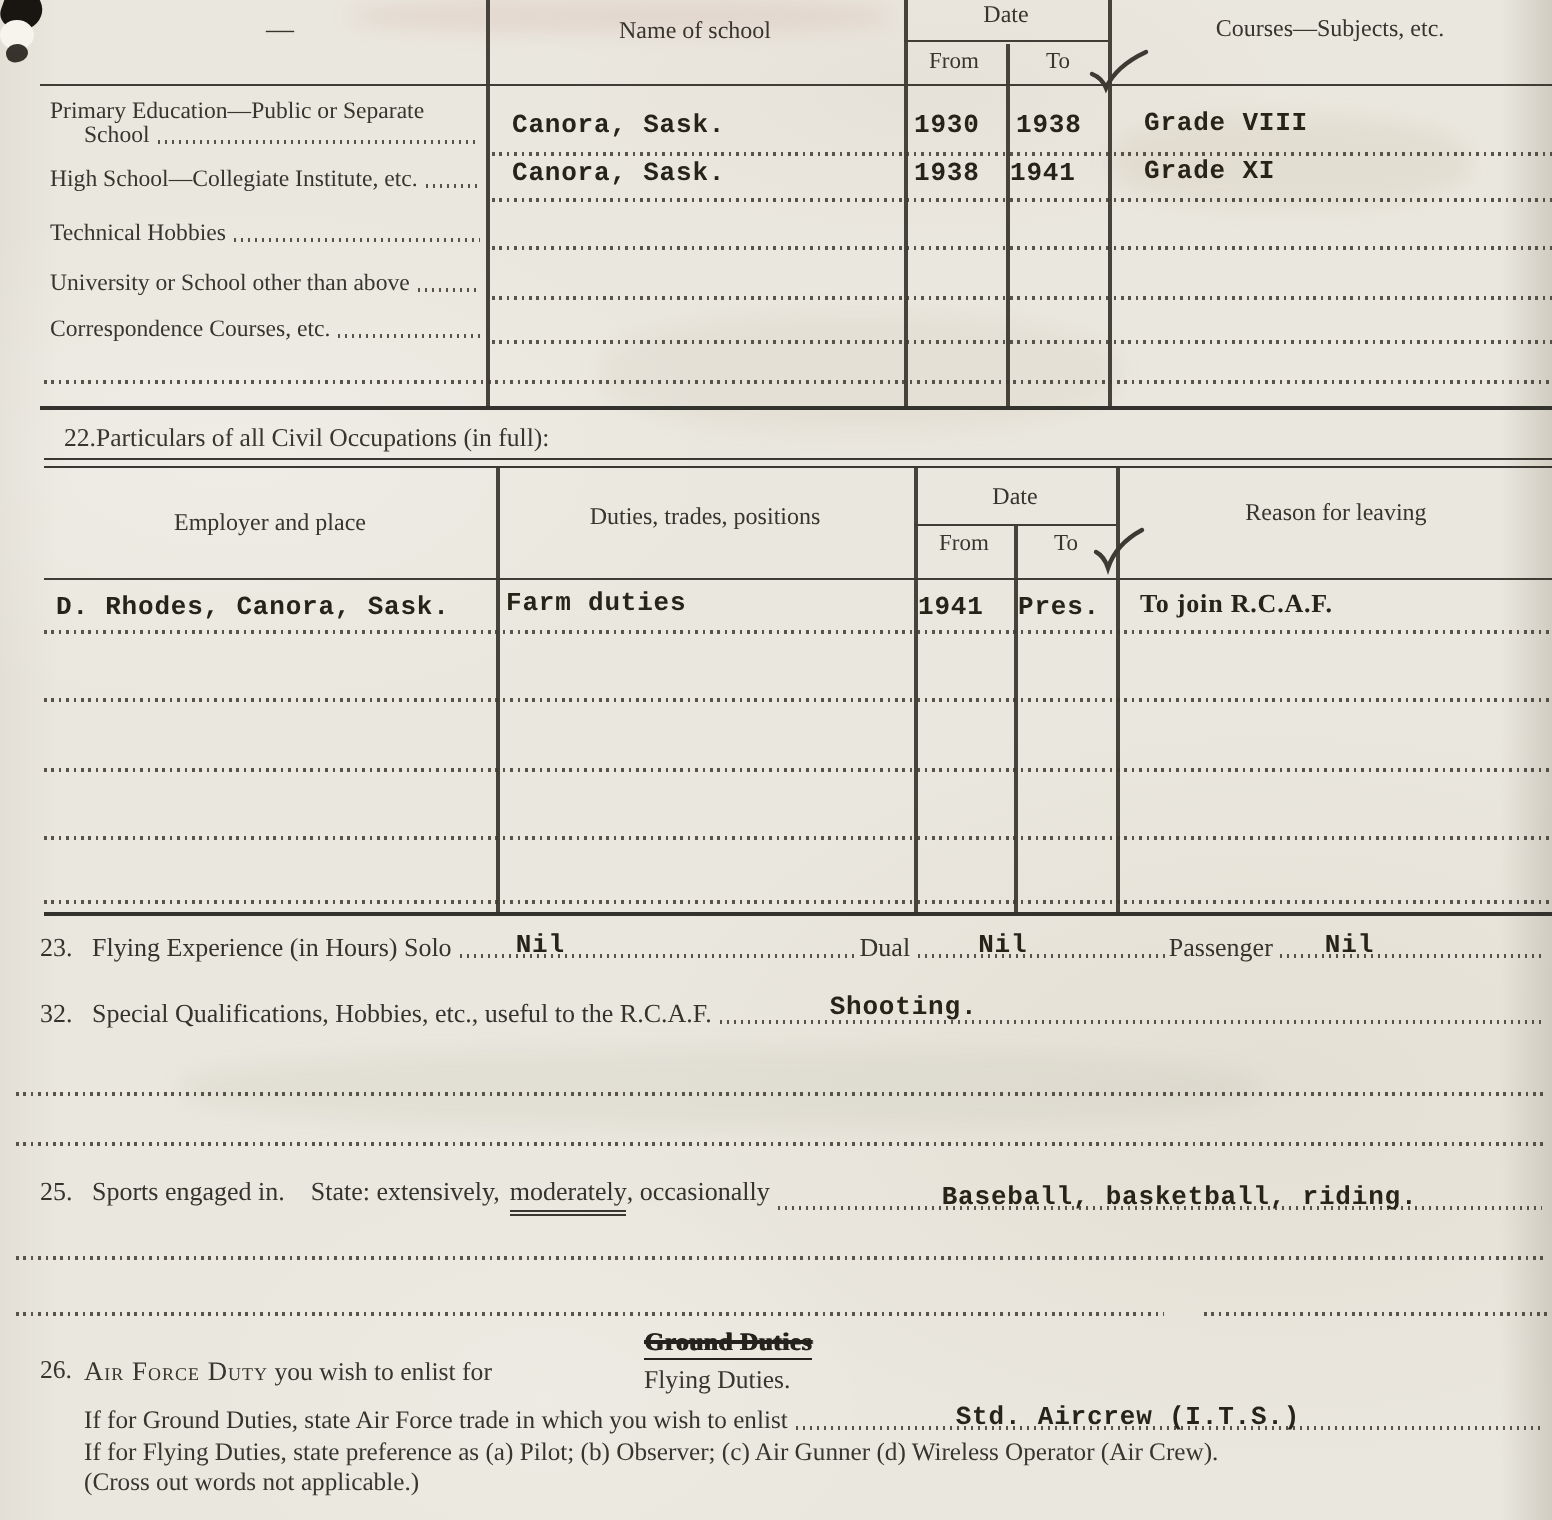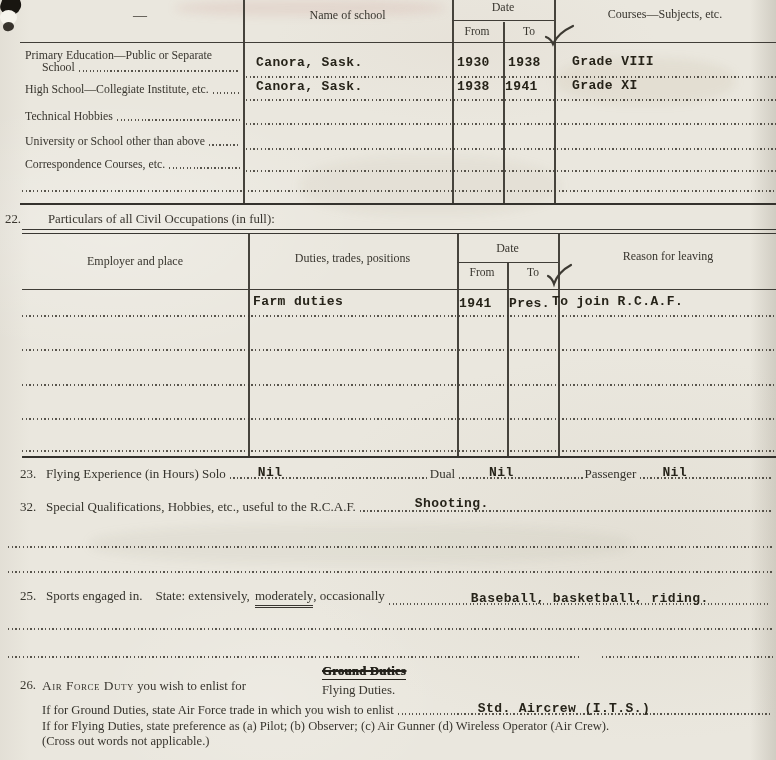--- a/index.html
+++ b/index.html
@@ -106,21 +106,21 @@
   <div class="dotline" style="left:246px;top:148px;width:530px;"></div>
 
   <div class="rowlabel" style="left:25px;top:157px;width:216px;">
     <span>Correspondence Courses, etc.</span>
       <span class="lead"></span>
   </div>
   <div class="dotline" style="left:246px;top:170px;width:530px;"></div>
 
   <div class="dotline" style="left:22px;top:190px;width:754px;"></div>
 
-  <div class="plain" style="left:5px;top:212px;font-size:12.8px;">22.</div>
+  <div class="plain" style="left:32px;top:212px;font-size:12.8px;">22.</div>
   <div class="plain" style="left:48px;top:212px;font-size:12.8px;">Particulars of all Civil Occupations (in full):</div>
   <div class="dblrule" style="left:22px;top:229px;width:754px;"></div>
 
   <div class="vline" style="left:248px;top:234px;height:223px;"></div>
   <div class="vline" style="left:457px;top:234px;height:223px;"></div>
   <div class="vline" style="left:507px;top:263px;height:194px;"></div>
   <div class="vline" style="left:558px;top:234px;height:223px;"></div>
   <div class="hline" style="left:457px;top:262px;width:101px;"></div>
   <div class="hline" style="left:22px;top:289px;width:754px;"></div>
 
@@ -128,24 +128,25 @@
   <div class="cell-h" style="left:24px;top:254px;width:222px;">Employer and place</div>
   <div class="cell-h" style="left:457px;top:241px;width:101px;">Date</div>
   <div class="cell-h" style="left:457px;top:266px;width:50px;font-size:11.5px;">From</div>
   <div class="cell-h" style="left:508px;top:266px;width:50px;font-size:11.5px;">To</div>
   <div class="cell-h" style="left:560px;top:249px;width:216px;">Reason for leaving</div>
 
   <svg class="check" style="left:545px;top:262px;" width="30" height="26" viewBox="0 0 30 26">
     <path d="M3 14 Q7 16 9 22 Q13 10 26 3" fill="none" stroke="#3d3a33" stroke-width="2.2" stroke-linecap="round"></path>
   </svg>
 
+  <span class="typed abs" style="left:28px;top:296px;">D. Rhodes, Canora, Sask.</span>
   <span class="typed abs" style="left:253px;top:294px;">Farm duties</span>
   <span class="typed abs" style="left:459px;top:296px;">1941</span>
   <span class="typed abs" style="left:509px;top:296px;">Pres.</span>
-  <span class="typed abs" style="left:552px;top:294px;">To join R.C.A.F.</span>
+  <span class="typed abs" style="left:570px;top:294px;font-family:Liberation Serif, serif;">To join R.C.A.F.</span>
 
   <div class="dotline" style="left:22px;top:315px;width:754px;"></div>
   <div class="dotline" style="left:22px;top:349px;width:754px;"></div>
   <div class="dotline" style="left:22px;top:384px;width:754px;"></div>
   <div class="dotline" style="left:22px;top:418px;width:754px;"></div>
   <div class="dotline" style="left:22px;top:450px;width:754px;"></div>
   <div class="hline heavy" style="left:22px;top:456px;width:754px;"></div>
 
   <div class="fline" style="left:20px;right:4px;top:466px;">
     <span class="num">23.</span>

